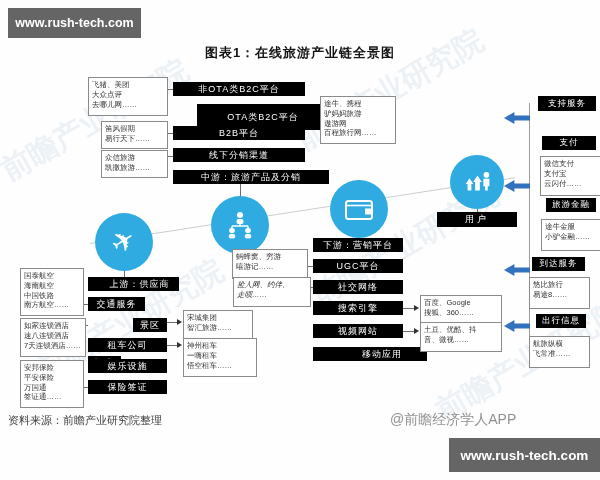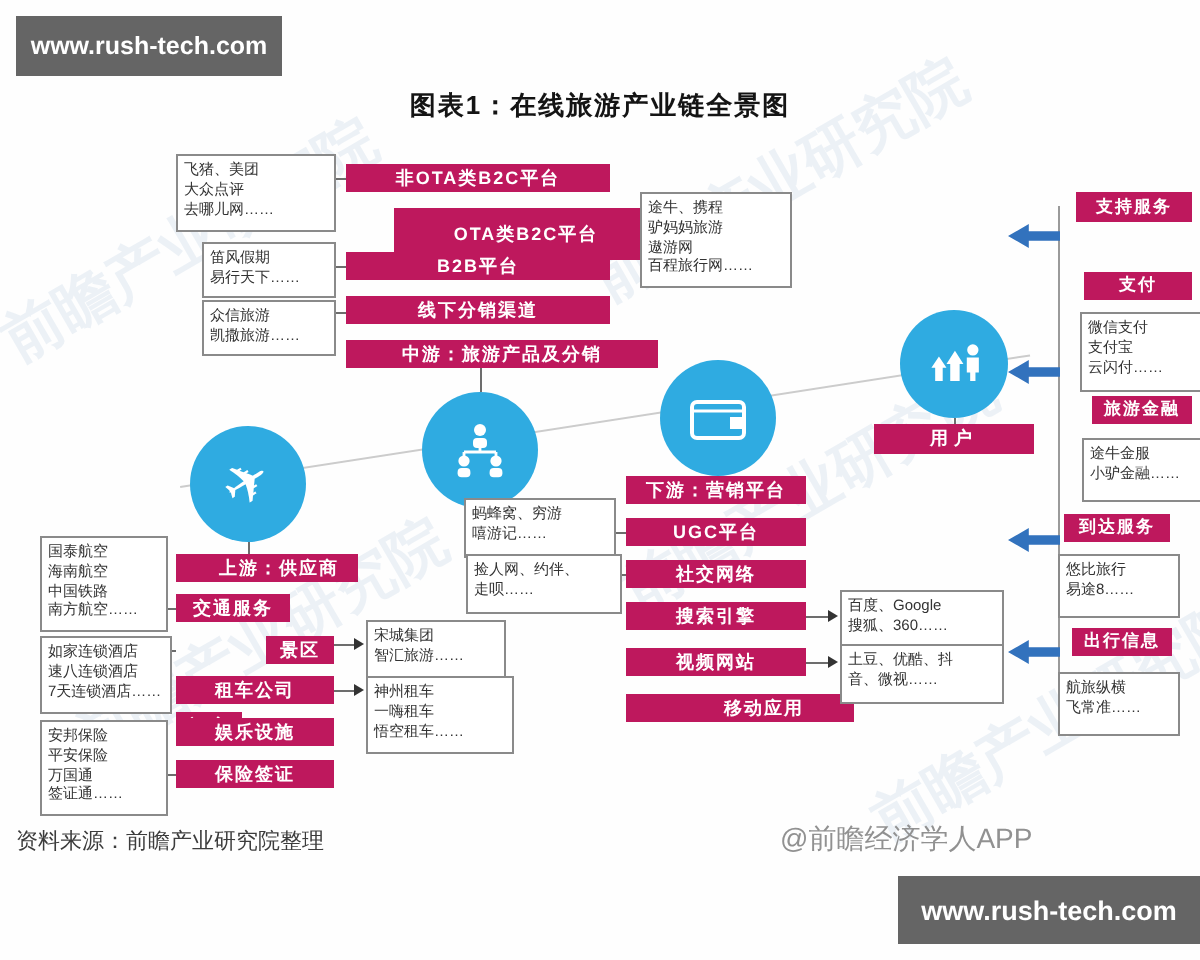--- a/index.html
+++ b/index.html
@@ -4,21 +4,21 @@
 <style>
   html,body{margin:0;padding:0;background:#fff;}
   .stage{position:relative;width:600px;height:480px;background:#fefefe;overflow:hidden;
          font-family:"Liberation Sans","DejaVu Sans",sans-serif;}
   .wm{position:absolute;color:rgba(128,162,200,0.14);font-size:30px;font-weight:bold;
       transform:rotate(-30deg);white-space:nowrap;pointer-events:none;z-index:0;}
   .logo{position:absolute;background:#656565;color:#fff;font-weight:bold;
         display:flex;align-items:center;justify-content:center;z-index:5;}
   .title{position:absolute;width:100%;text-align:center;top:44px;font-size:13px;
          font-weight:bold;color:#141414;letter-spacing:1px;z-index:4;}
-  .bbox{position:absolute;background:#be185d;color:#fff;font-weight:bold;font-size:9px;
+  .bbox{position:absolute;background:#000000;color:#fff;font-weight:normal;font-size:9px;
         display:flex;align-items:center;justify-content:center;letter-spacing:1px;
         z-index:2;white-space:nowrap;}
   .bbox.sm{font-size:8.5px;}
   .wbox{position:absolute;background:#fff;border:1px solid #8a8a8a;color:#333;
         font-size:7.5px;line-height:1.3;padding:2px 3px;white-space:pre-line;z-index:3;}
   .circle{position:absolute;border-radius:50%;background:#2fabe1;display:flex;
           align-items:center;justify-content:center;z-index:2;}
   .cline{position:absolute;background:#6d6d6d;z-index:1;}
   .tri-l{position:absolute;width:0;height:0;border:3px solid transparent;
          border-right:5px solid #333;z-index:1;}
@@ -143,21 +143,21 @@
   <div class="tri-l" style="left:73px;top:322px;"></div>
   <div class="cline" style="left:79px;top:387px;width:9px;height:1px;"></div>
   <div class="tri-l" style="left:73px;top:384px;"></div>
   <div class="cline" style="left:167px;top:322px;width:11px;height:1px;"></div>
   <div class="tri-r" style="left:177px;top:319px;"></div>
   <div class="cline" style="left:167px;top:345px;width:11px;height:1px;"></div>
   <div class="tri-r" style="left:177px;top:342px;"></div>
 
   <div class="wbox" style="left:232px;top:249px;width:68px;height:24px;">蚂蜂窝、穷游
 嘻游记……</div>
-  <div class="wbox" style="left:233px;top:277px;width:70px;height:24px;">捡人网、约伴、
+  <div class="wbox" style="left:233px;top:277px;width:70px;height:24px;font-style:italic;">捡人网、约伴、
 走呗……</div>
   <div class="wbox" style="left:420px;top:295px;width:74px;height:24px;">百度、Google
 搜狐、360……</div>
   <div class="wbox" style="left:420px;top:322px;width:74px;height:24px;">土豆、优酷、抖
 音、微视……</div>
 
   <div class="bbox" style="left:313px;top:238px;width:90px;height:14px;">下游：营销平台</div>
   <div class="bbox" style="left:313px;top:259px;width:90px;height:14px;">UGC平台</div>
   <div class="bbox" style="left:313px;top:280px;width:90px;height:14px;">社交网络</div>
   <div class="bbox" style="left:313px;top:301px;width:90px;height:14px;">搜索引擎</div>

